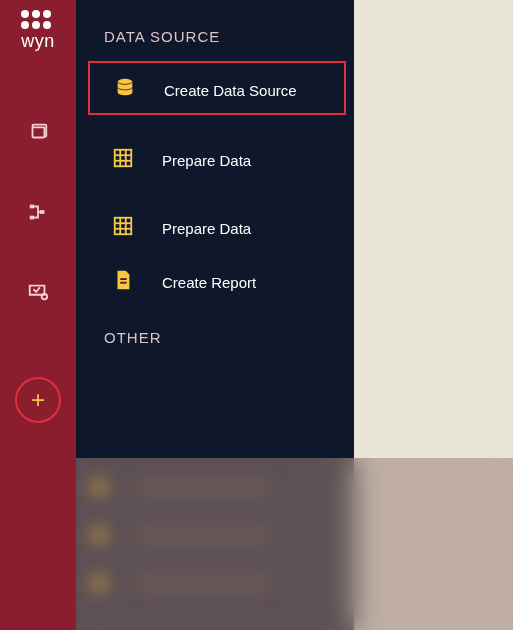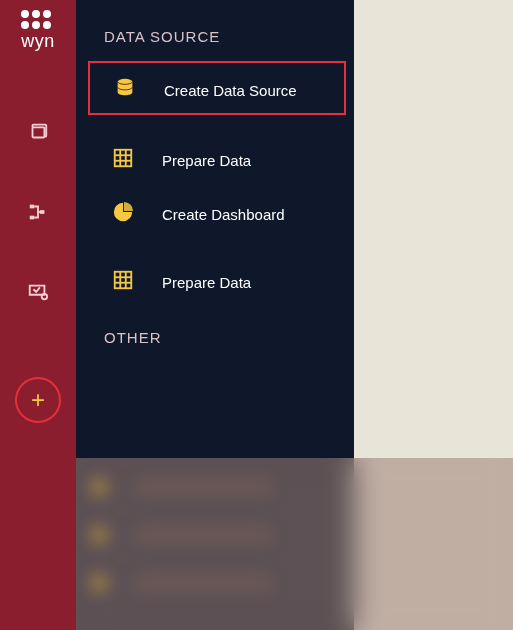--- a/index.html
+++ b/index.html
@@ -219,45 +219,46 @@
         <rect x="3" y="3" width="18" height="18"></rect>
         <line x1="3" y1="9" x2="21" y2="9"></line>
         <line x1="3" y1="15" x2="21" y2="15"></line>
         <line x1="9" y1="3" x2="9" y2="21"></line>
         <line x1="15" y1="3" x2="15" y2="21"></line>
       </svg>
     </span>
     <span class="menu-item-label">Prepare Data</span>
   </div>
 
-  <div class="menu-item">
-    <span class="menu-item-icon">
-      <svg viewBox="0 0 24 24" fill="currentColor">
-        <path d="M12 2 a10 10 0 1 0 10 10 h-10 z"></path>
-        <path d="M13 1 v10 h10 a10 10 0 0 0 -10 -10 z" fill="currentColor" opacity="0.85"></path>
-      </svg>
-    </span>
-    <span class="menu-item-label">Create Dashboard</span>
-  </div>
 
   <div class="section-gap"></div>
 
   <div class="menu-item">
     <span class="menu-item-icon">
       <svg viewBox="0 0 24 24" fill="none" stroke="currentColor" stroke-width="2">
         <rect x="3" y="3" width="18" height="18"></rect>
         <line x1="3" y1="9" x2="21" y2="9"></line>
         <line x1="3" y1="15" x2="21" y2="15"></line>
         <line x1="9" y1="3" x2="9" y2="21"></line>
         <line x1="15" y1="3" x2="15" y2="21"></line>
       </svg>
     </span>
     <span class="menu-item-label">Prepare Data</span>
   </div>
 
+  <div class="menu-item">
+    <span class="menu-item-icon">
+      <svg viewBox="0 0 24 24" fill="currentColor">
+        <path d="M6 2 h9 l4 4 v16 h-13 z"></path>
+        <rect x="9" y="10" width="7" height="2" fill="#591820"></rect>
+        <rect x="9" y="14" width="7" height="2" fill="#591820"></rect>
+      </svg>
+    </span>
+    <span class="menu-item-label">Create Report</span>
+  </div>
 
   <div class="section-gap"></div>
   <div class="section-header">OTHER</div>
 
 </div>
 
 <div class="blur-overlay"></div>
 <div class="blur-hint">
   <div class="blur-row">
       <div class="blur-dot"></div>

